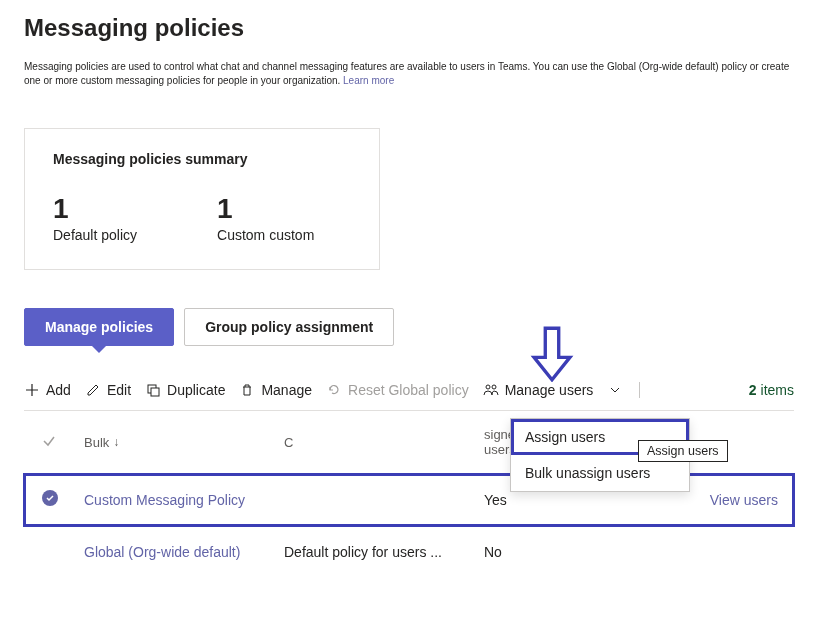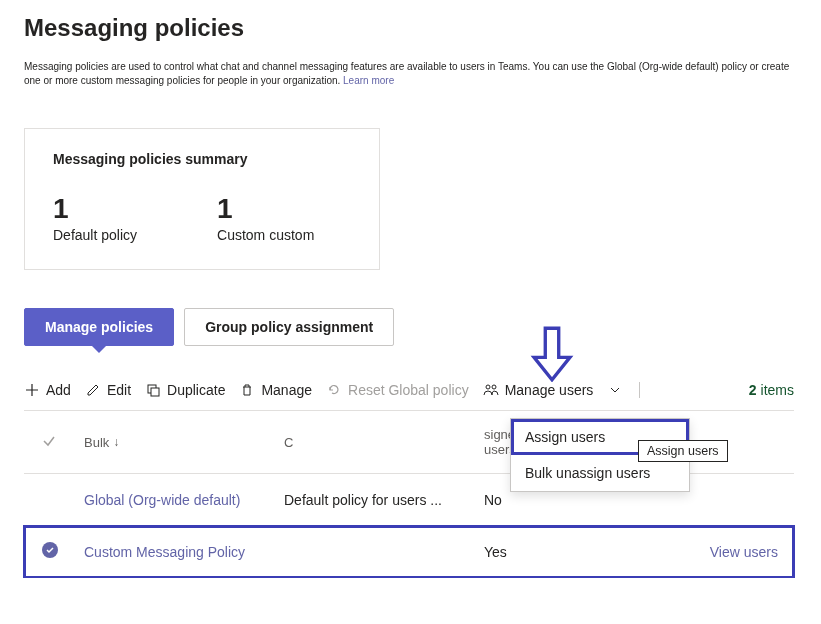--- a/index.html
+++ b/index.html
@@ -267,34 +267,34 @@
       <span>Bulk</span>
       <span class="sort-arrow">↓</span>
     </div>
     <div class="th">C</div>
     <div class="th" style="justify-content:flex-end; padding-right:10px;">
       <span>signed to users</span>
       <span class="th-info">i</span>
     </div>
   </div>
 
+  <div class="trow selected">
+    <div class="check-cell">
+      <span class="check-icon-filled">
+        <svg width="10" height="10" viewBox="0 0 10 10">
+            <path d="M2 5 L4 7 L8 3" fill="none" stroke="#fff" stroke-width="1.5"></path>
+          </svg>
+      </span>
+    </div>
+    <div class="name-link">Custom Messaging Policy</div>
+    <div></div>
+    <div>Yes</div>
+    <div class="view-users-link">View users</div>
+  </div>
+
   <div class="trow">
     <div class="check-cell"></div>
     <div class="name-link">Global (Org-wide default)</div>
     <div>Default policy for users ...</div>
     <div>No</div>
     <div class="view-users-link"></div>
   </div>
-
-  <div class="trow selected">
-    <div class="check-cell">
-      <span class="check-icon-filled">
-        <svg width="10" height="10" viewBox="0 0 10 10">
-            <path d="M2 5 L4 7 L8 3" fill="none" stroke="#fff" stroke-width="1.5"></path>
-          </svg>
-      </span>
-    </div>
-    <div class="name-link">Custom Messaging Policy</div>
-    <div></div>
-    <div>Yes</div>
-    <div class="view-users-link">View users</div>
-  </div>
 </div>
 
 </body></html>

